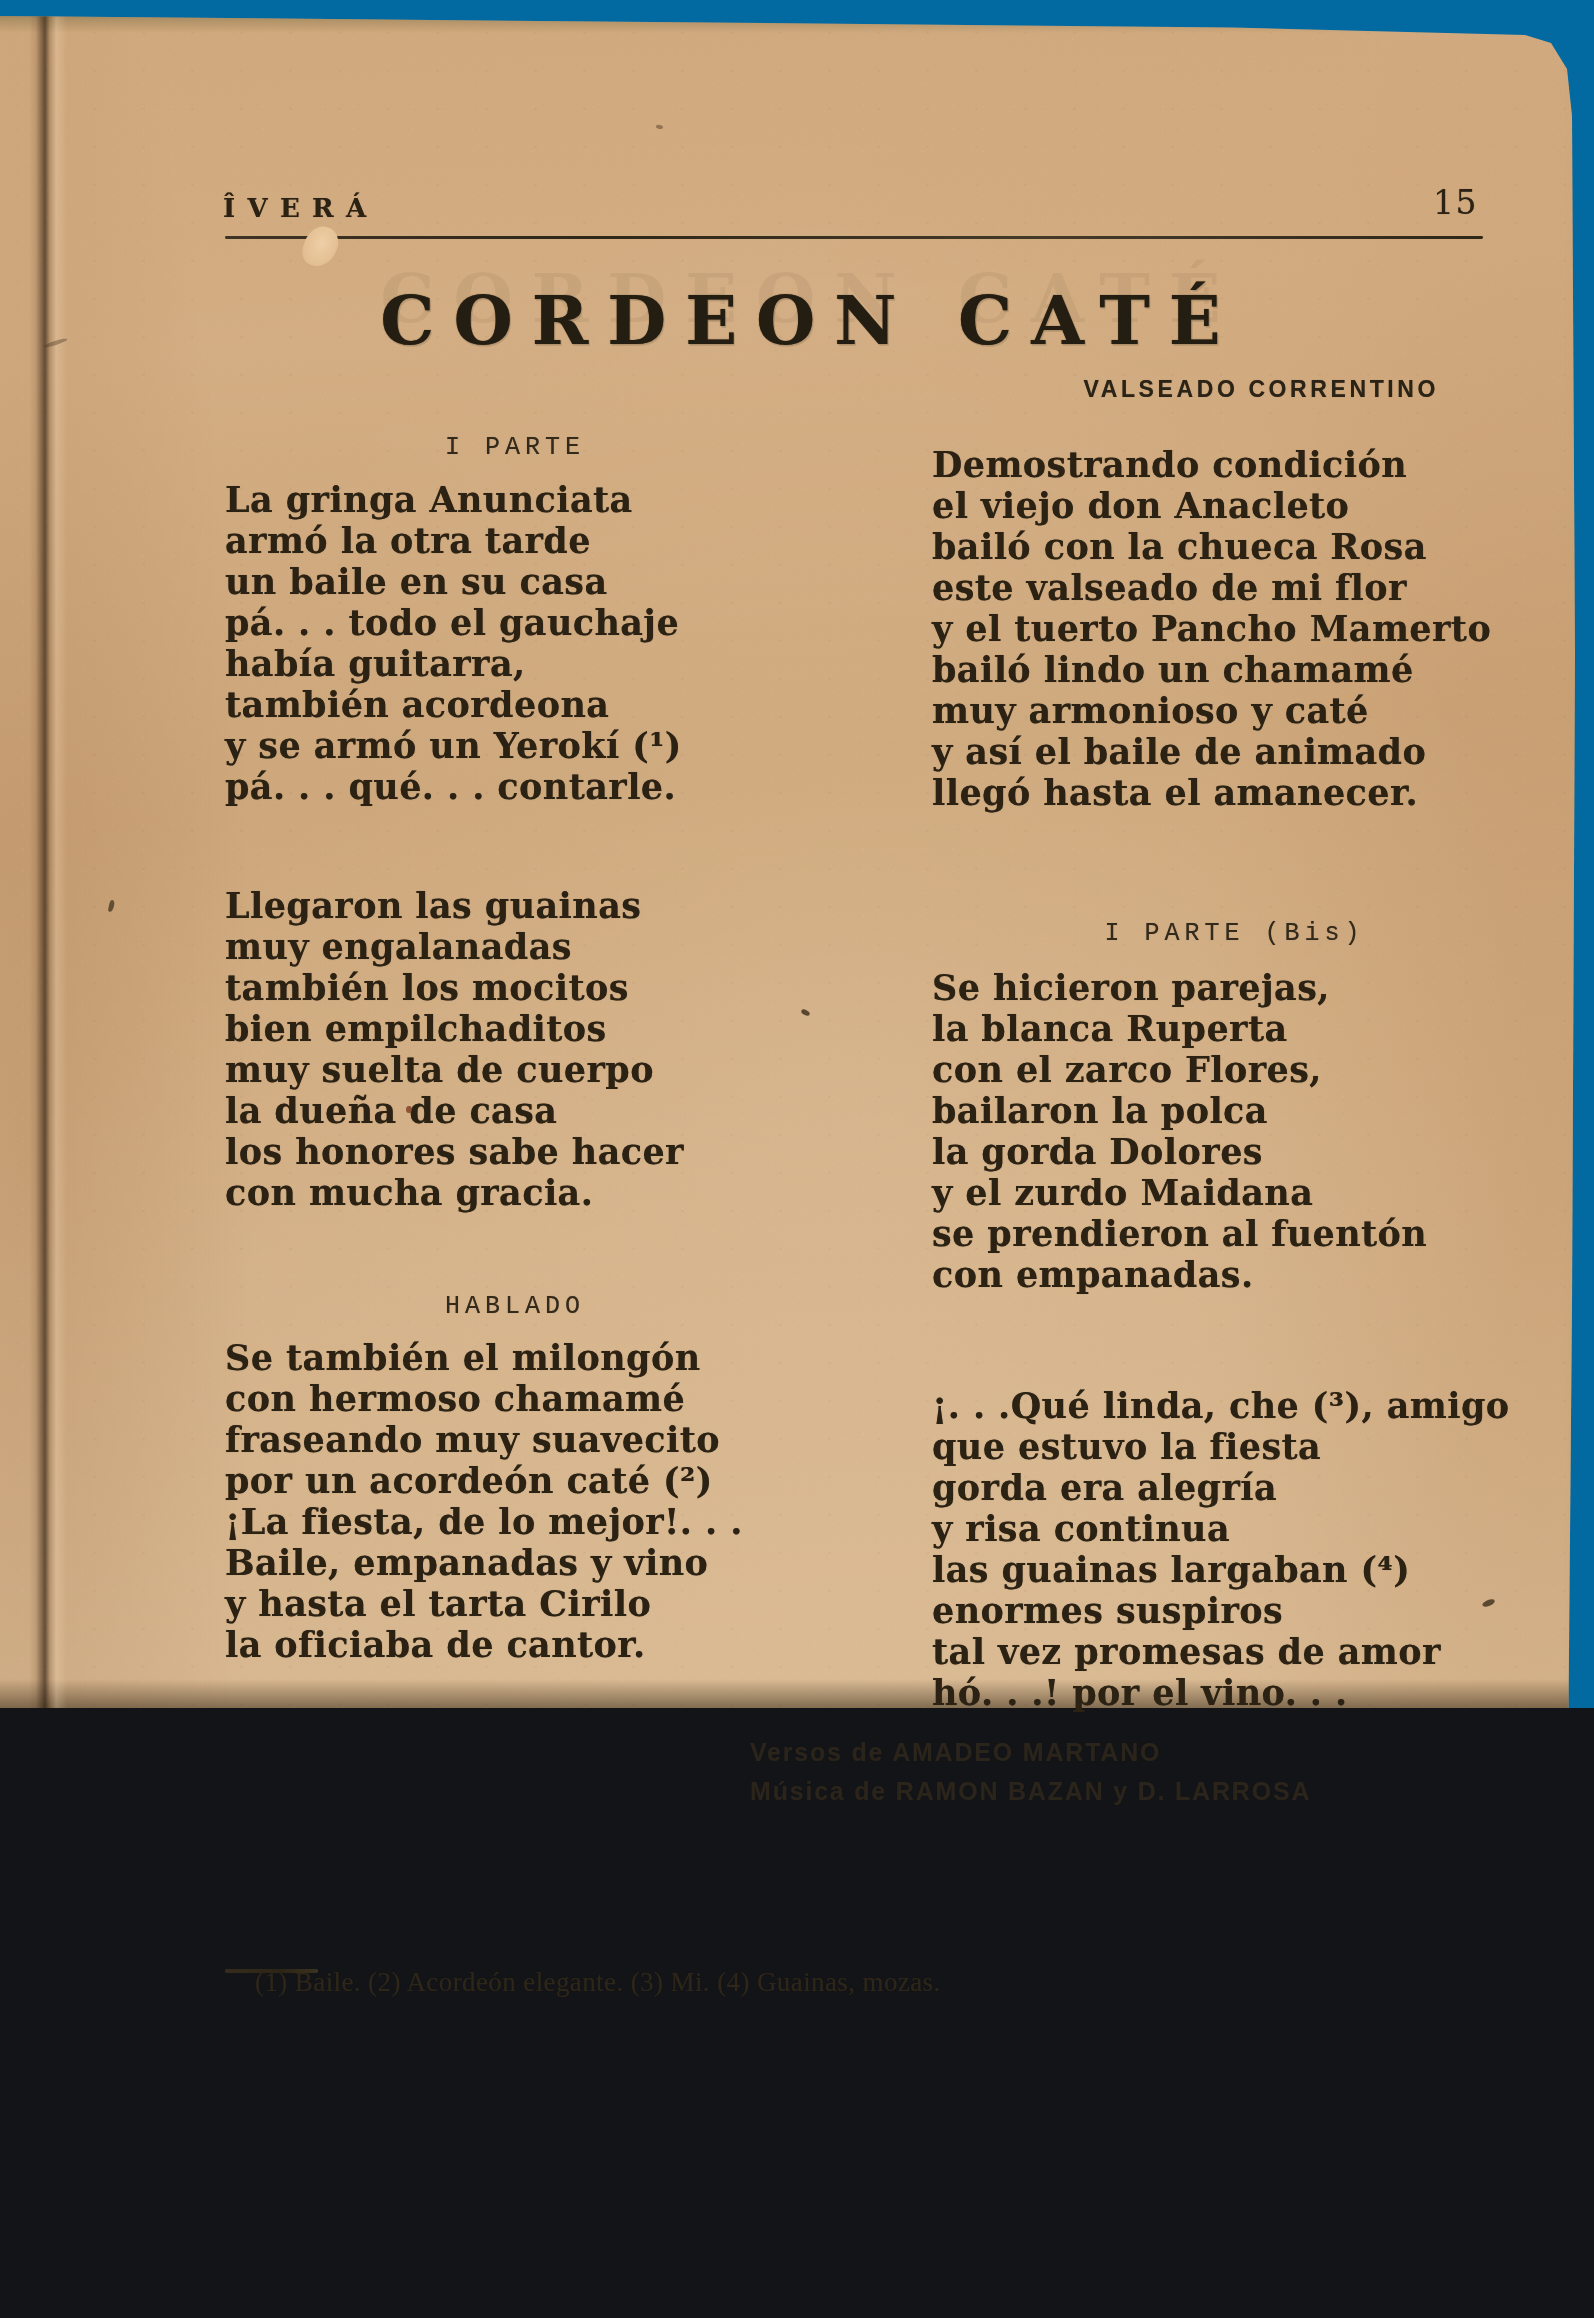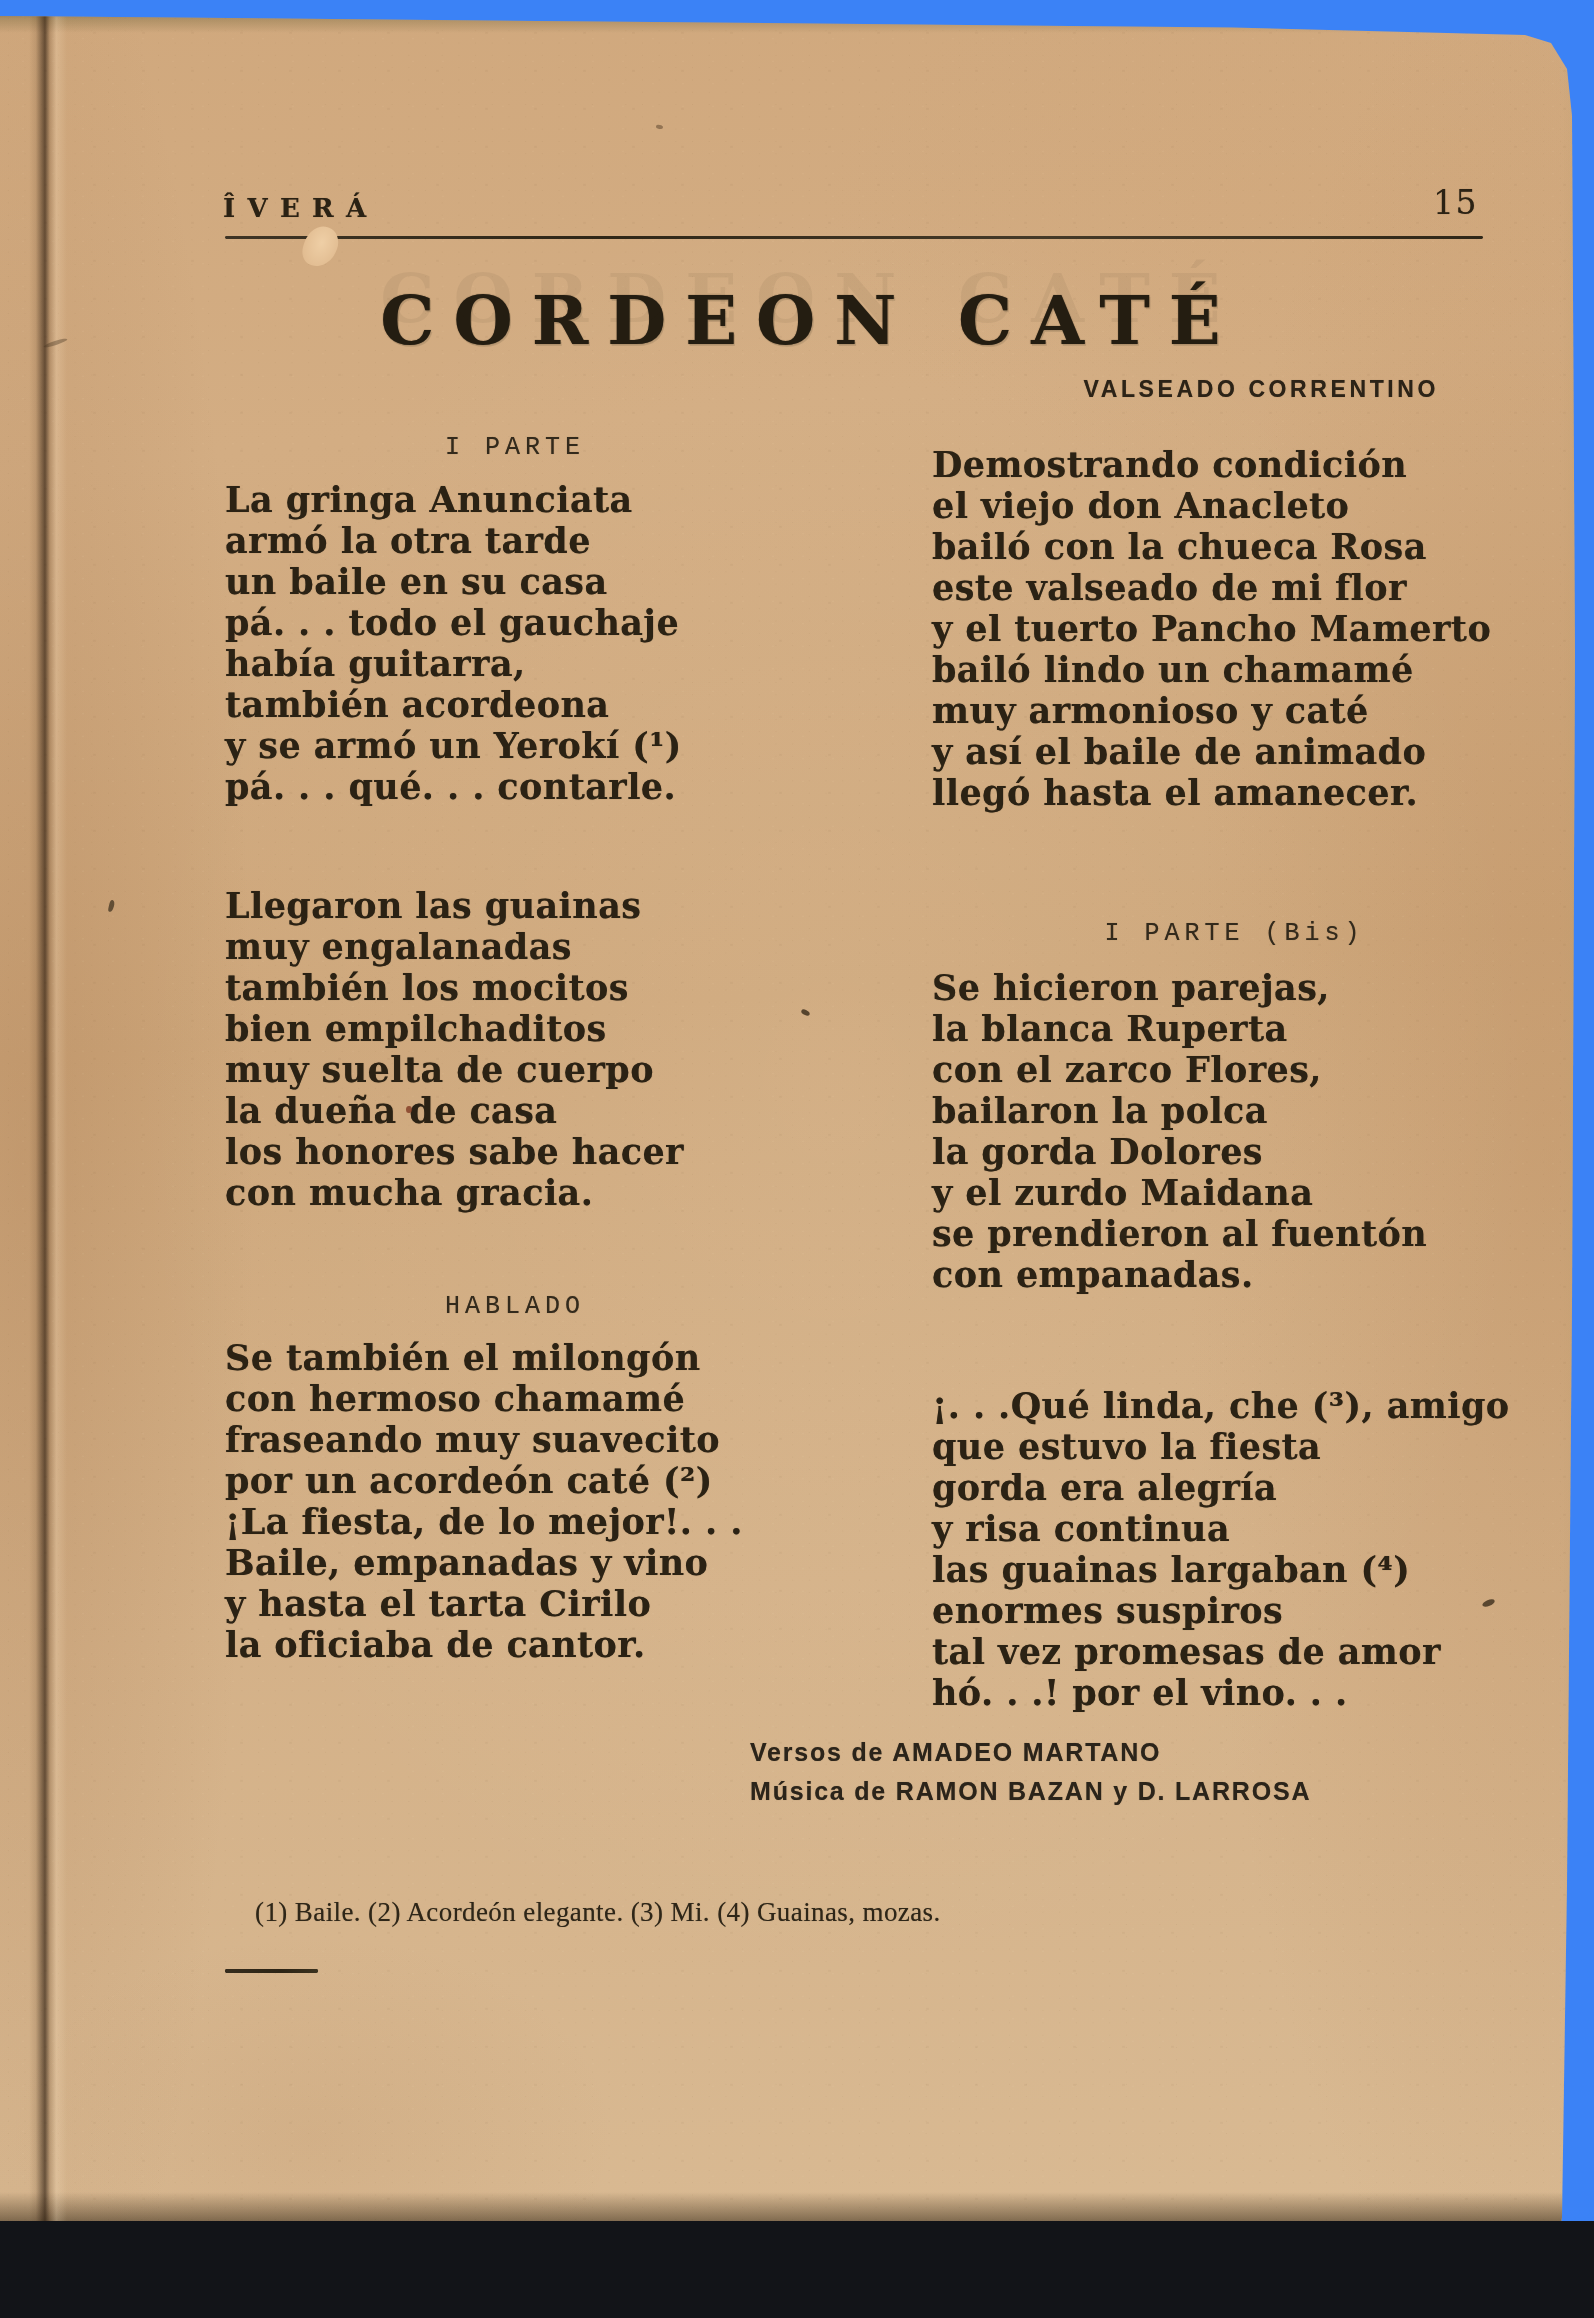--- a/index.html
+++ b/index.html
@@ -7,22 +7,22 @@
     padding: 0;
     background: #121418;
     width: 1594px;
     height: 2319px;
     overflow: hidden;
     font-family: "DejaVu Serif", "Liberation Serif", serif;
   }
   .stage {
     position: relative;
     width: 1594px;
-    height: 2221px;
-    background: #3b82f6;
+    height: 1708px;
+    background: #0369a1;
   }
   
   .page {
     position: absolute;
     inset: 0;
     clip-path: polygon(
       0px 16px, 652px 22px, 1232px 27.5px, 1525px 35px,
       1551px 43px, 1567px 69px, 1572px 116px,
       1575px 652px, 1572px 1304px, 1567px 1884px, 1562px 2217px,
       1556px 2258px, 1533px 2291px,
@@ -150,21 +150,21 @@
     text-shadow: 0 0 0.7px rgba(43,36,26,.5);
     white-space: nowrap;
   }
   
   .foot-rule {
     position: absolute; left: 225px; top: 1969px; width: 93px; height: 3.6px;
     background: linear-gradient(90deg, #352c1d, #2c2415 60%, #3b321f);
     border-radius: 1.4px;
   }
   .footnote {
-    position: absolute; left: 255px; top: 1897px;
+    position: absolute; left: 255px; top: 1967px;
     font-family: "Liberation Serif", serif;
     font-size: 27px; font-weight: 400; letter-spacing: 0.4px;
     color: #2e2618; text-shadow: 0 0 0.7px rgba(46,38,24,.5);
     white-space: nowrap;
     text-align: center;
   }
   
   .speck { position: absolute; border-radius: 50%; }
   .speck.a { left: 801px; top: 1010px; width: 8.7px; height: 5px; background: rgba(56,43,25,.8); transform: rotate(28deg); }
   .speck.b { left: 406px;  top: 1106px; width: 5.8px;  height: 7.2px; background: rgba(128,58,34,.8); }

